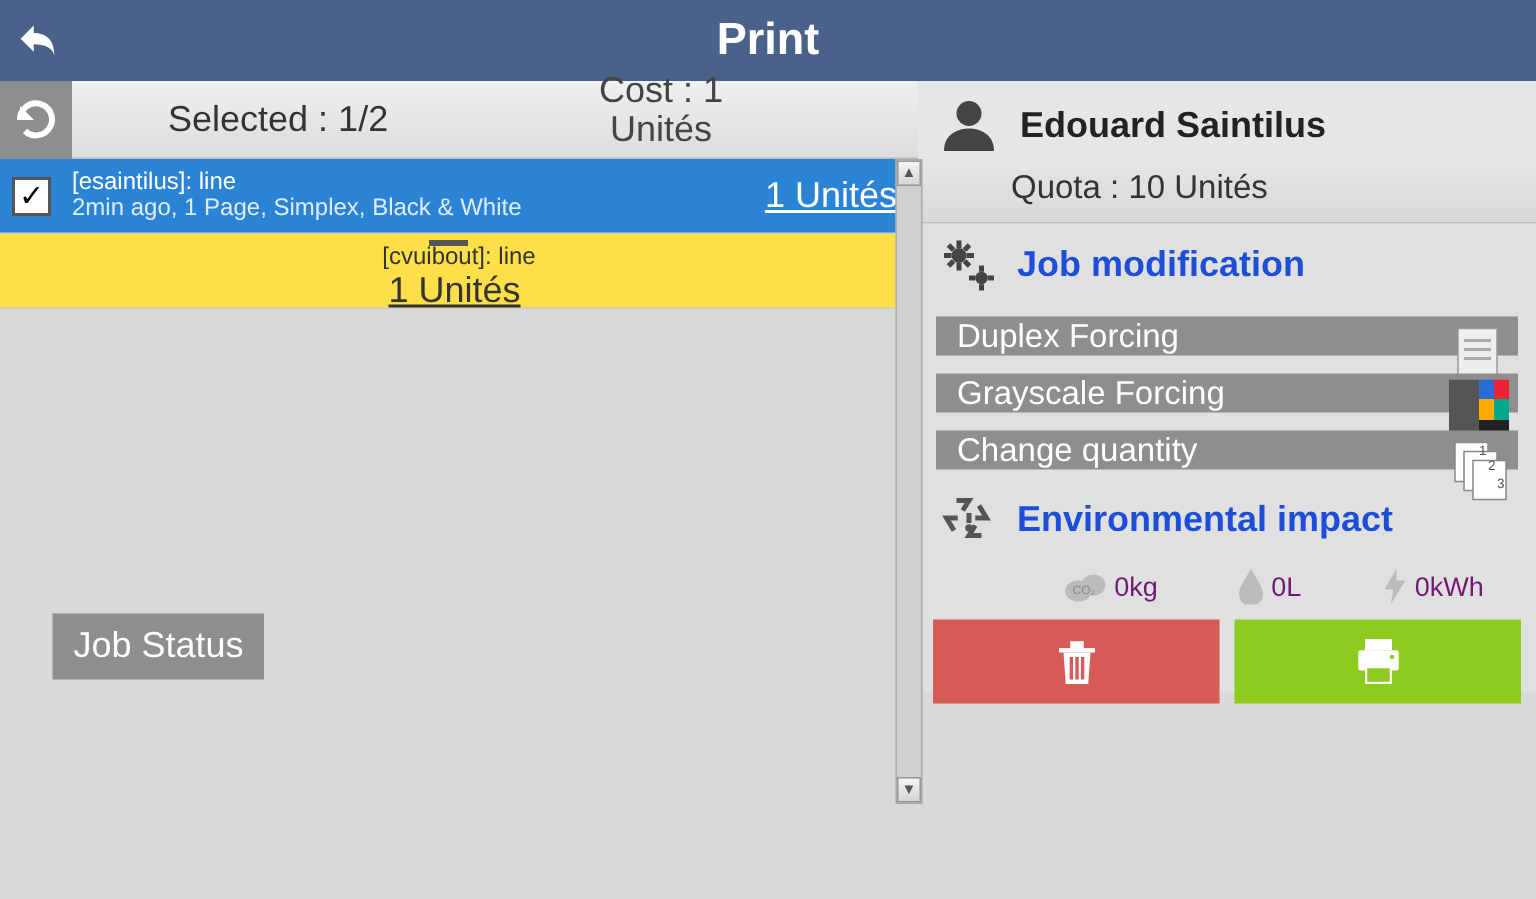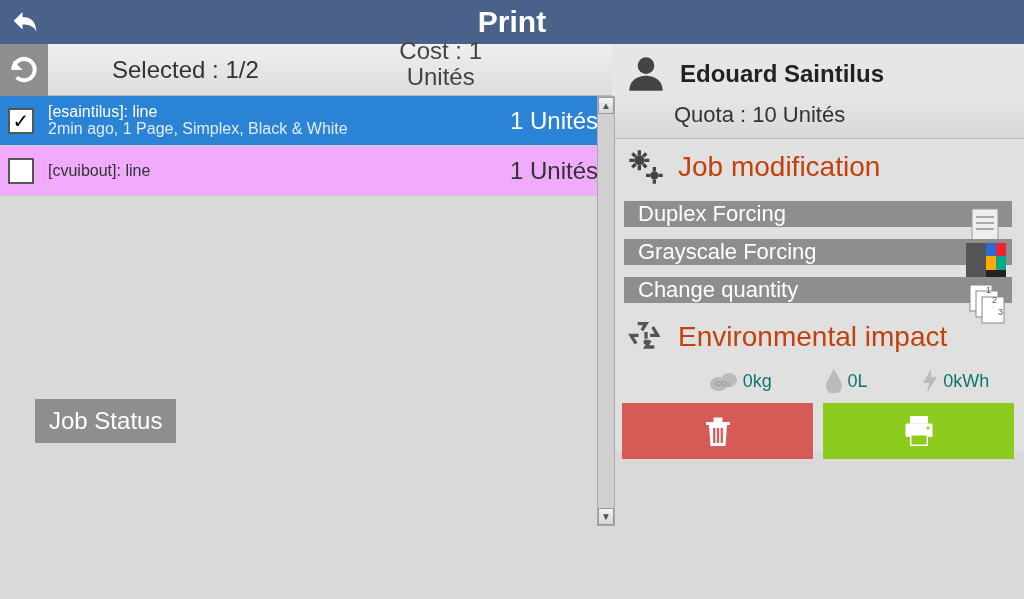--- a/index.html
+++ b/index.html
@@ -5,21 +5,21 @@
 * { box-sizing: border-box; margin: 0; padding: 0; }
 body {
   font-family: "Segoe UI", Arial, sans-serif;
   background: #d9d9d9;
   width: 1024px;
   height: 599px;
   overflow: hidden;
   color: #333;
 }
 .titlebar {
-  height: 44px;
+  height: 54px;
   background: #4a628a;
   color: #fff;
   display: flex;
   align-items: center;
   position: relative;
 }
 .titlebar .back {
   width: 50px;
   height: 50px;
   display: flex;
@@ -106,35 +106,35 @@
   font-size:10px;color:#555;
 }
 .job {
   display: flex;
   align-items: center;
   height: 50px;
   padding: 4px 8px;
   border-bottom: 1px solid #ccc;
 }
 .job.selected { background: #2b83d6; color: #fff; }
-.job.unselected { background: #f0abfc; color: #333; }
+.job.unselected { background: #fde047; color: #333; flex-direction: column; }
 .job .checkbox {
   width: 26px; height: 26px;
   border: 2px solid #555;
   background: #fff;
   margin-right: 14px;
   display:flex;align-items:center;justify-content:center;
   font-size: 20px;
   color: #000;
 }
 .job .jobtext { flex: 1; }
 .job .jobtitle { font-size: 16px; line-height: 1; }
 .job .jobmeta { font-size: 16px; opacity: 0.85; }
 .job.unselected .jobmeta { color: #666; }
-.job .units { font-size: 24px; margin-right: 6px; }
+.job .units { font-size: 24px; margin-right: 6px; text-decoration: underline; }
 .jobstatus {
   position: absolute;
   left: 8px;
   bottom: 8px;
   background: #8e8e8e;
   color: #fff;
   font-size: 24px;
   padding: 8px 14px;
   cursor: pointer;
   margin-left: 27px;
@@ -155,21 +155,21 @@
   background: linear-gradient(#e6e6e6,#d8d8d8);
   border-bottom: 1px solid #bbb;
 }
 .section-head {
   display: flex;
   align-items: center;
   padding: 8px 14px;
   background: #e0e0e0;
 }
 .section-head svg { margin-right: 12px; }
-.section-title { font-size: 28px; font-weight: 400; color: #c2410c; }
+.section-title { font-size: 24px; font-weight: 700; color: #1d4ed8; }
 .modbtn {
   margin: 6px 12px;
   height: 48px;
   background: #8e8e8e;
   color: #fff;
   font-size: 22px;
   display: flex;
   align-items: center;
   padding: 0 14px;
   cursor: pointer;
@@ -180,21 +180,21 @@
   right: 6px;
   top: 4px;
   width: 40px;
   height: 40px;
 }
 .env-row {
   display: flex;
   align-items: center;
   justify-content: space-around;
   padding: 4px 8px 6px 70px;
-  color: #0f766e;
+  color: #701a75;
   font-size: 18px;
 }
 .env-item { display:flex; align-items:center; gap:4px; }
 .actions {
   display: flex;
   gap: 10px;
   padding: 4px 10px 8px 10px;
 }
 .actbtn {
   flex: 1;

